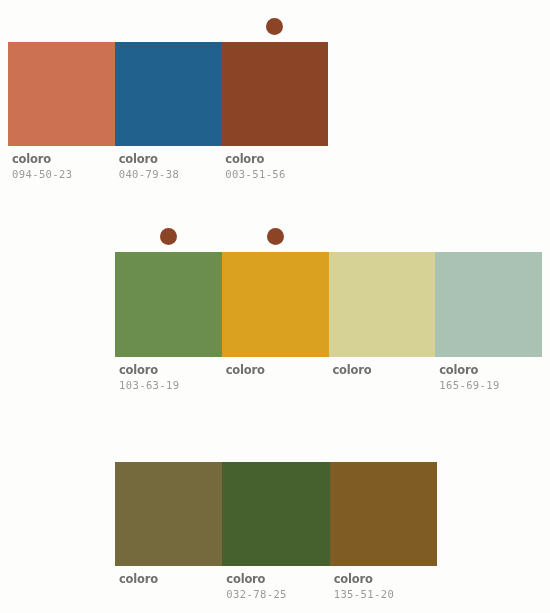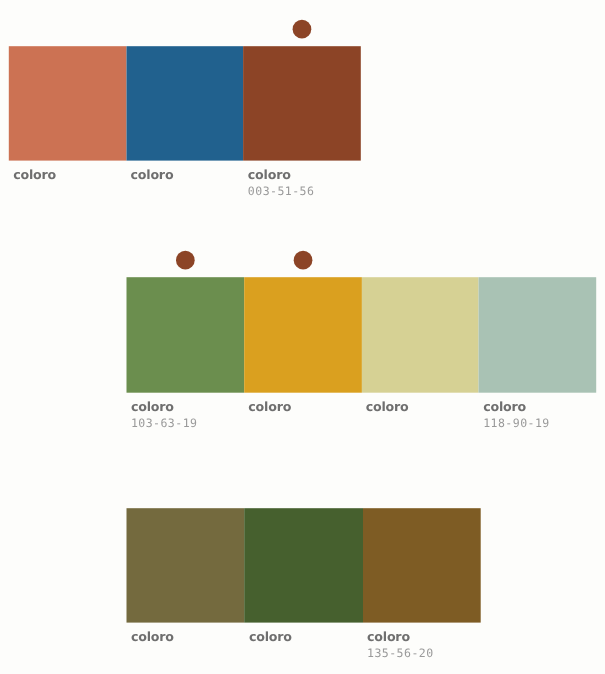--- a/index.html
+++ b/index.html
@@ -94,23 +94,25 @@
         <div class="marker-dot" style="background: rgb(140, 68, 38); left: 258.167px;"></div>
       </div>
       <div class="swatch-strip" style="width: 320px; height: 104px;">
         <div class="swatch-cell" title="094-50-23" style="background: rgb(204, 114, 83); width: 106.667px;"></div>
         <div class="swatch-cell" title="040-79-38" style="background: rgb(33, 97, 142); width: 106.667px;"></div>
         <div class="swatch-cell" title="003-51-32" style="background: rgb(140, 68, 38); width: 106.667px;"></div>
       </div>
       <div class="label-strip" style="width: 320px; top: 140px;">
         <div class="label-cell" style="width: 106.667px;">
           <div class="label-title">coloro</div>
+          <div class="label-code">094-50-23</div>
         </div>
         <div class="label-cell" style="width: 106.667px;">
           <div class="label-title">coloro</div>
+          <div class="label-code">040-79-38</div>
         </div>
         <div class="label-cell" style="width: 106.667px;">
           <div class="label-title">coloro</div>
           <div class="label-code">003-51-56</div>
         </div>
       </div>
     </div>
     <div class="palette-row" style="left: 115px; top: 222px; width: 427px; height: 175px;">
       <div class="dot-layer">
         <div class="marker-dot" style="background: rgb(140, 68, 38); left: 44.875px;"></div>
@@ -128,37 +130,38 @@
           <div class="label-code">103-63-19</div>
         </div>
         <div class="label-cell" style="width: 106.75px;">
           <div class="label-title">coloro</div>
         </div>
         <div class="label-cell" style="width: 106.75px;">
           <div class="label-title">coloro</div>
         </div>
         <div class="label-cell" style="width: 106.75px;">
           <div class="label-title">coloro</div>
-          <div class="label-code">118-90-19</div>
+          <div class="label-code">165-69-19</div>
         </div>
       </div>
     </div>
     <div class="palette-row" style="left: 115px; top: 432px; width: 322px; height: 174px;">
       <div class="dot-layer"></div>
       <div class="swatch-strip" style="width: 322px; height: 104px;">
         <div class="swatch-cell" title="143-72-20" style="background: rgb(116, 106, 62); width: 107.333px;"></div>
         <div class="swatch-cell" title="032-78-25" style="background: rgb(70, 96, 46); width: 107.333px;"></div>
         <div class="swatch-cell" title="135-38-20" style="background: rgb(126, 92, 36); width: 107.333px;"></div>
       </div>
       <div class="label-strip" style="width: 322px; top: 140px;">
         <div class="label-cell" style="width: 107.333px;">
           <div class="label-title">coloro</div>
         </div>
         <div class="label-cell" style="width: 107.333px;">
           <div class="label-title">coloro</div>
+          <div class="label-code">032-78-25</div>
         </div>
         <div class="label-cell" style="width: 107.333px;">
           <div class="label-title">coloro</div>
-          <div class="label-code">135-56-20</div>
+          <div class="label-code">135-51-20</div>
         </div>
       </div>
     </div>
   </div>
 
 </body></html>

